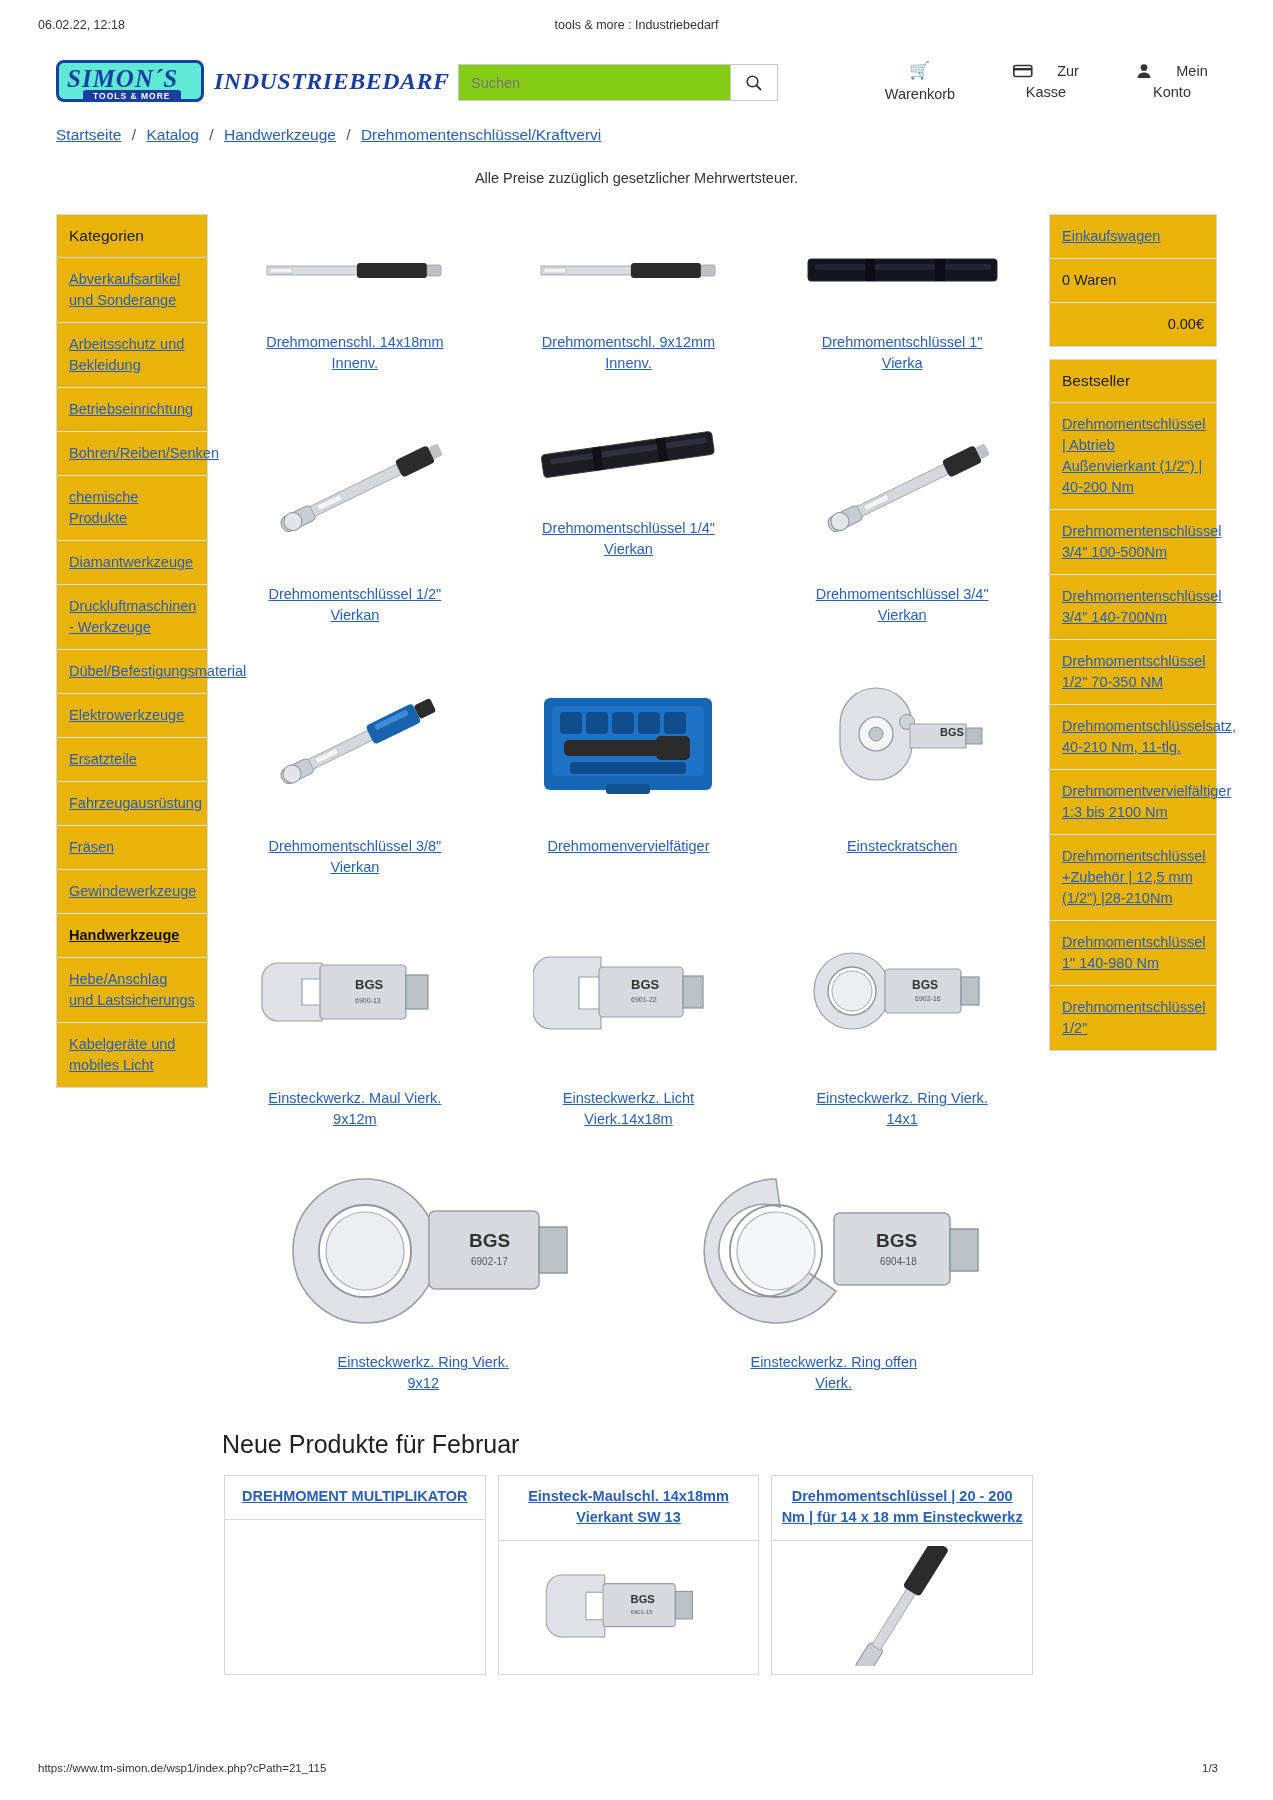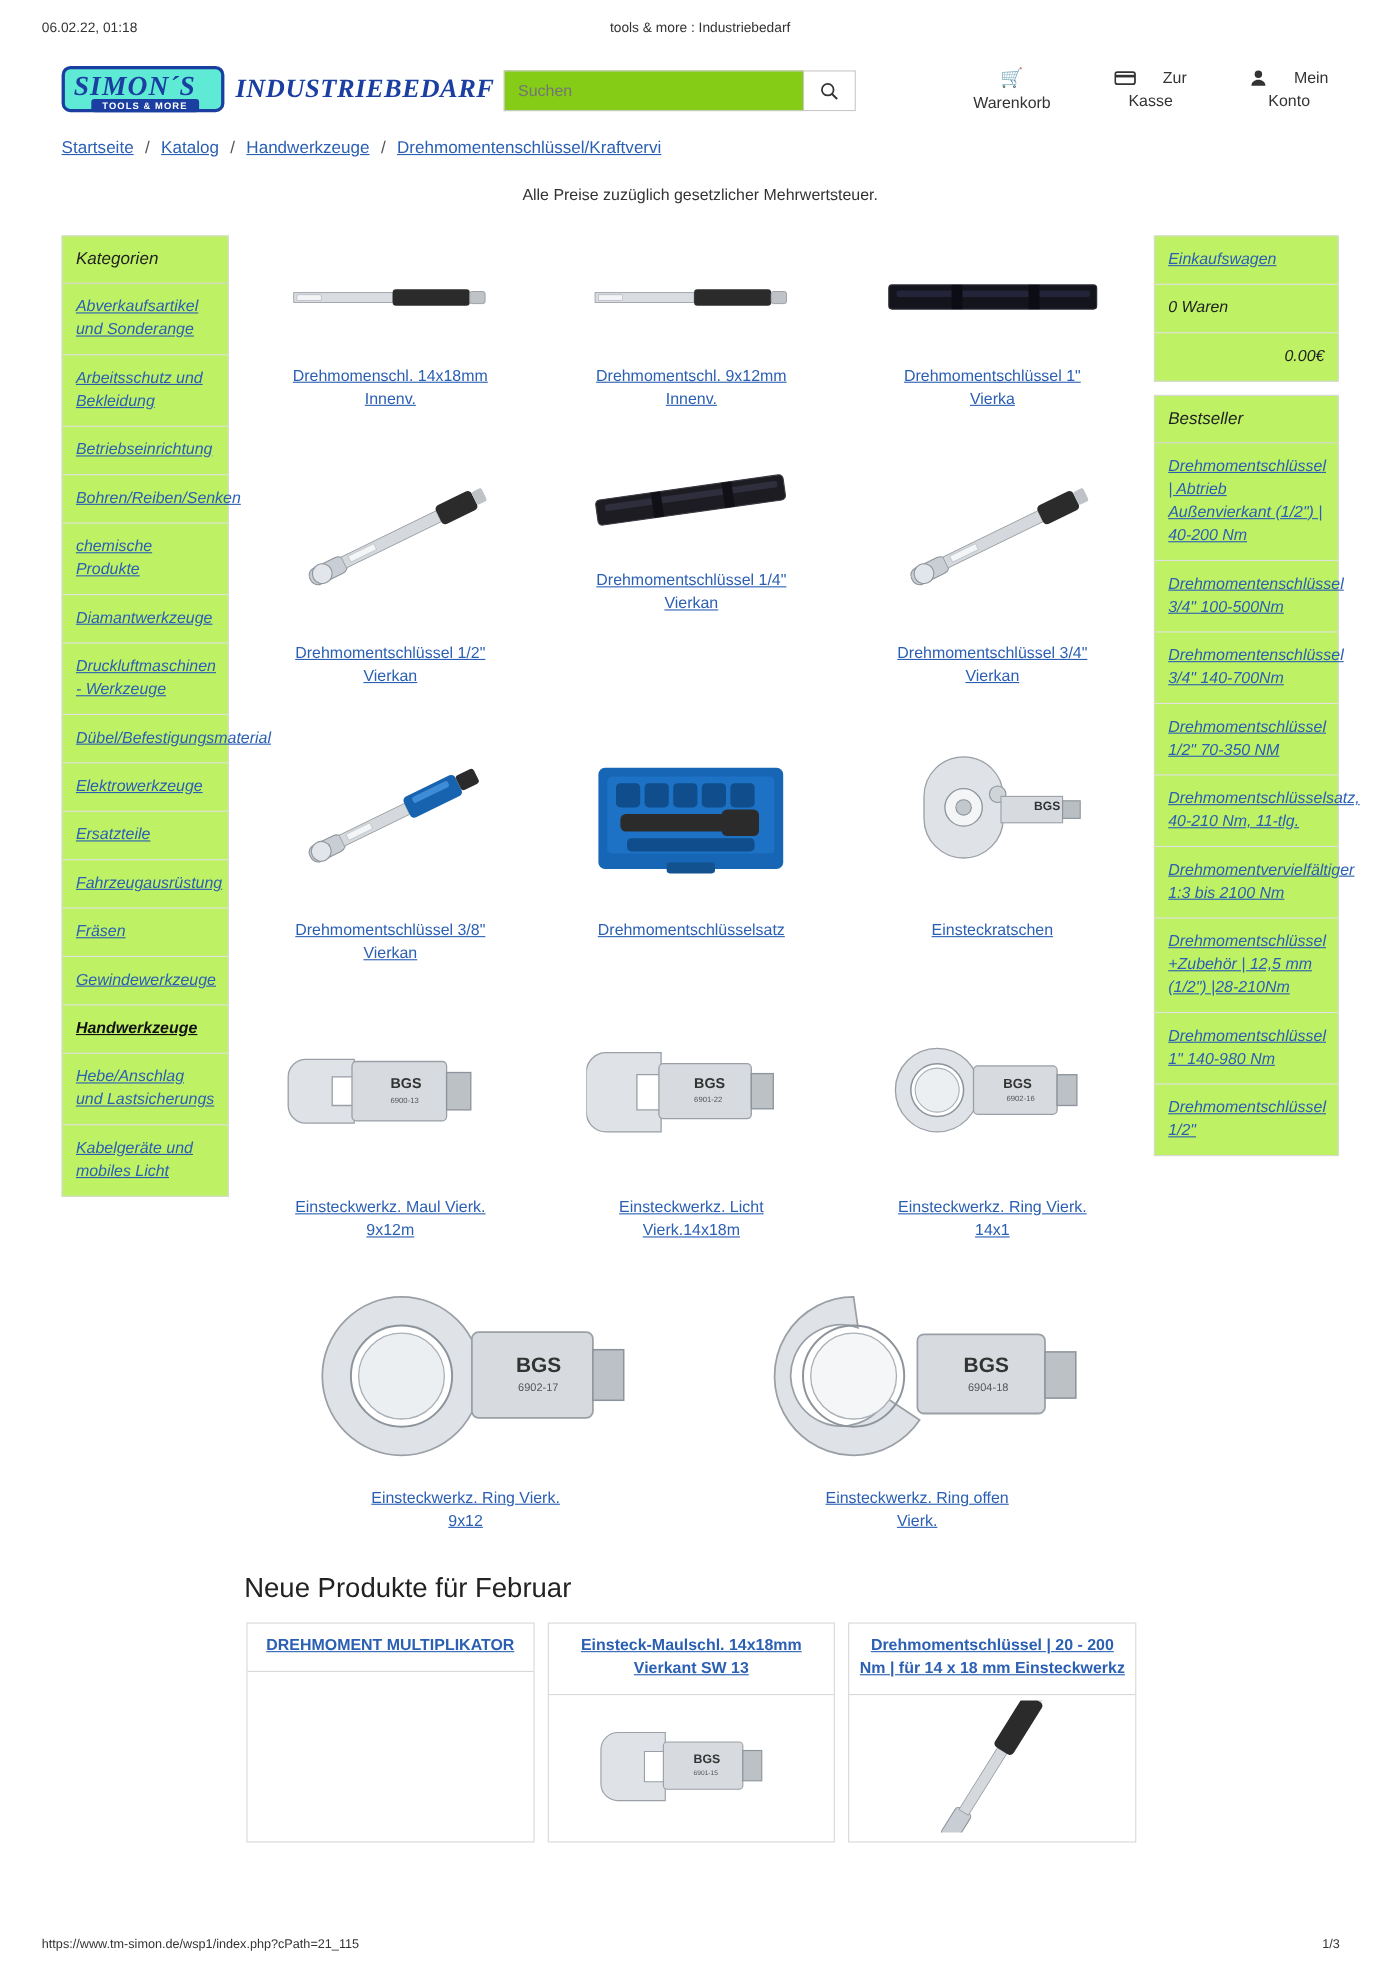--- a/index.html
+++ b/index.html
@@ -170,23 +170,22 @@
     margin-top: 28px;
     padding: 0 18px;
     gap: 0;
   }
   .col-left { width: 152px; flex: none; }
   .col-center { flex: 1; padding: 0 10px; }
   .col-right { width: 168px; flex: none; }
 
   .panel {
     border: 1px solid #d8d8d8;
-    background: #bef264;
+    background: #eab308;
     margin-bottom: 12px;
-    font-style: italic;
   }
   .panel-title {
     padding: 12px 12px;
     font-size: 15.5px;
     color: #222;
     border-bottom: 1px solid #d8d8d8;
   }
   .panel-row {
     padding: 11px 12px;
     font-size: 14.5px;
@@ -264,21 +263,21 @@
     height: 130px;
     display: flex;
     align-items: center;
     justify-content: center;
   }
 </style>
 </head>
 <body>
 
 <div class="print-header">
-  <span class="ph-left">06.02.22, 01:18</span>
+  <span class="ph-left">06.02.22, 12:18</span>
   <span class="ph-center">tools &amp; more : Industriebedarf</span>
 </div>
 <div class="print-footer">
   <span class="pf-left">https://www.tm-simon.de/wsp1/index.php?cPath=21_115</span>
   <span class="pf-right">1/3</span>
 </div>
 
 <div class="page">
 
   <div class="site-header">
@@ -479,21 +478,21 @@
                 <rect x="128" y="36" width="22" height="22" rx="4"></rect>
               </g>
               <g fill="#2b2b2b">
                 <rect x="28" y="64" width="96" height="16" rx="5"></rect>
                 <rect x="120" y="60" width="34" height="24" rx="5"></rect>
               </g>
               <rect x="34" y="86" width="116" height="12" rx="4" fill="#0f4d8c"></rect>
               <rect x="70" y="108" width="44" height="10" rx="3" fill="#11528f"></rect>
             </svg>
           </div>
-          <span class="caption">Drehmomentschlüsselsatz</span>
+          <span class="caption">Drehmomenvervielfätiger</span>
         </div>
 
         <div class="cell tall">
           <div class="thumb">
             <svg class="svgwrap" width="185" height="110" viewBox="0 0 185 110">
               <path d="M30 38 a36 36 0 0 1 72 0 l0 20 a36 36 0 0 1 -72 0 z" fill="#dfe3e7" stroke="#9aa0a6" stroke-width="1.2"></path>
               <circle cx="66" cy="48" r="17" fill="#f3f5f7" stroke="#8d949b" stroke-width="1.2"></circle>
               <circle cx="66" cy="48" r="7" fill="#c3c8cd" stroke="#8d949b" stroke-width="1"></circle>
               <circle cx="97" cy="36" r="7.5" fill="#cfd4d9" stroke="#8d949b" stroke-width="1"></circle>
               <rect x="100" y="38" width="56" height="24" fill="#d7dbe0" stroke="#9aa0a6" stroke-width="1"></rect>

